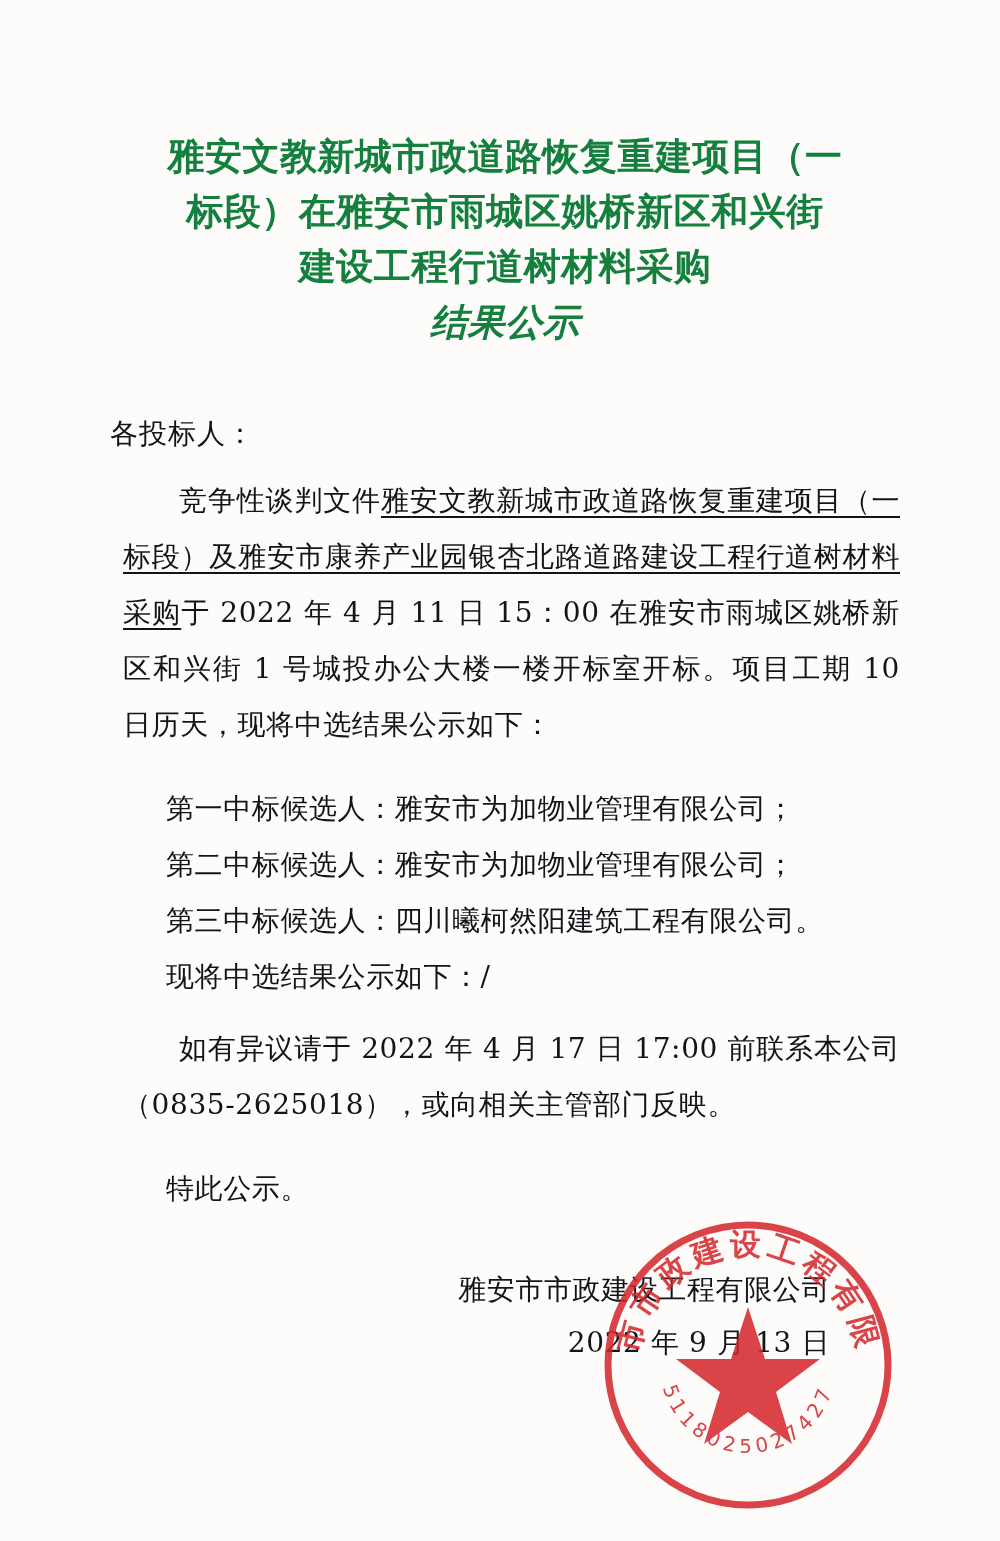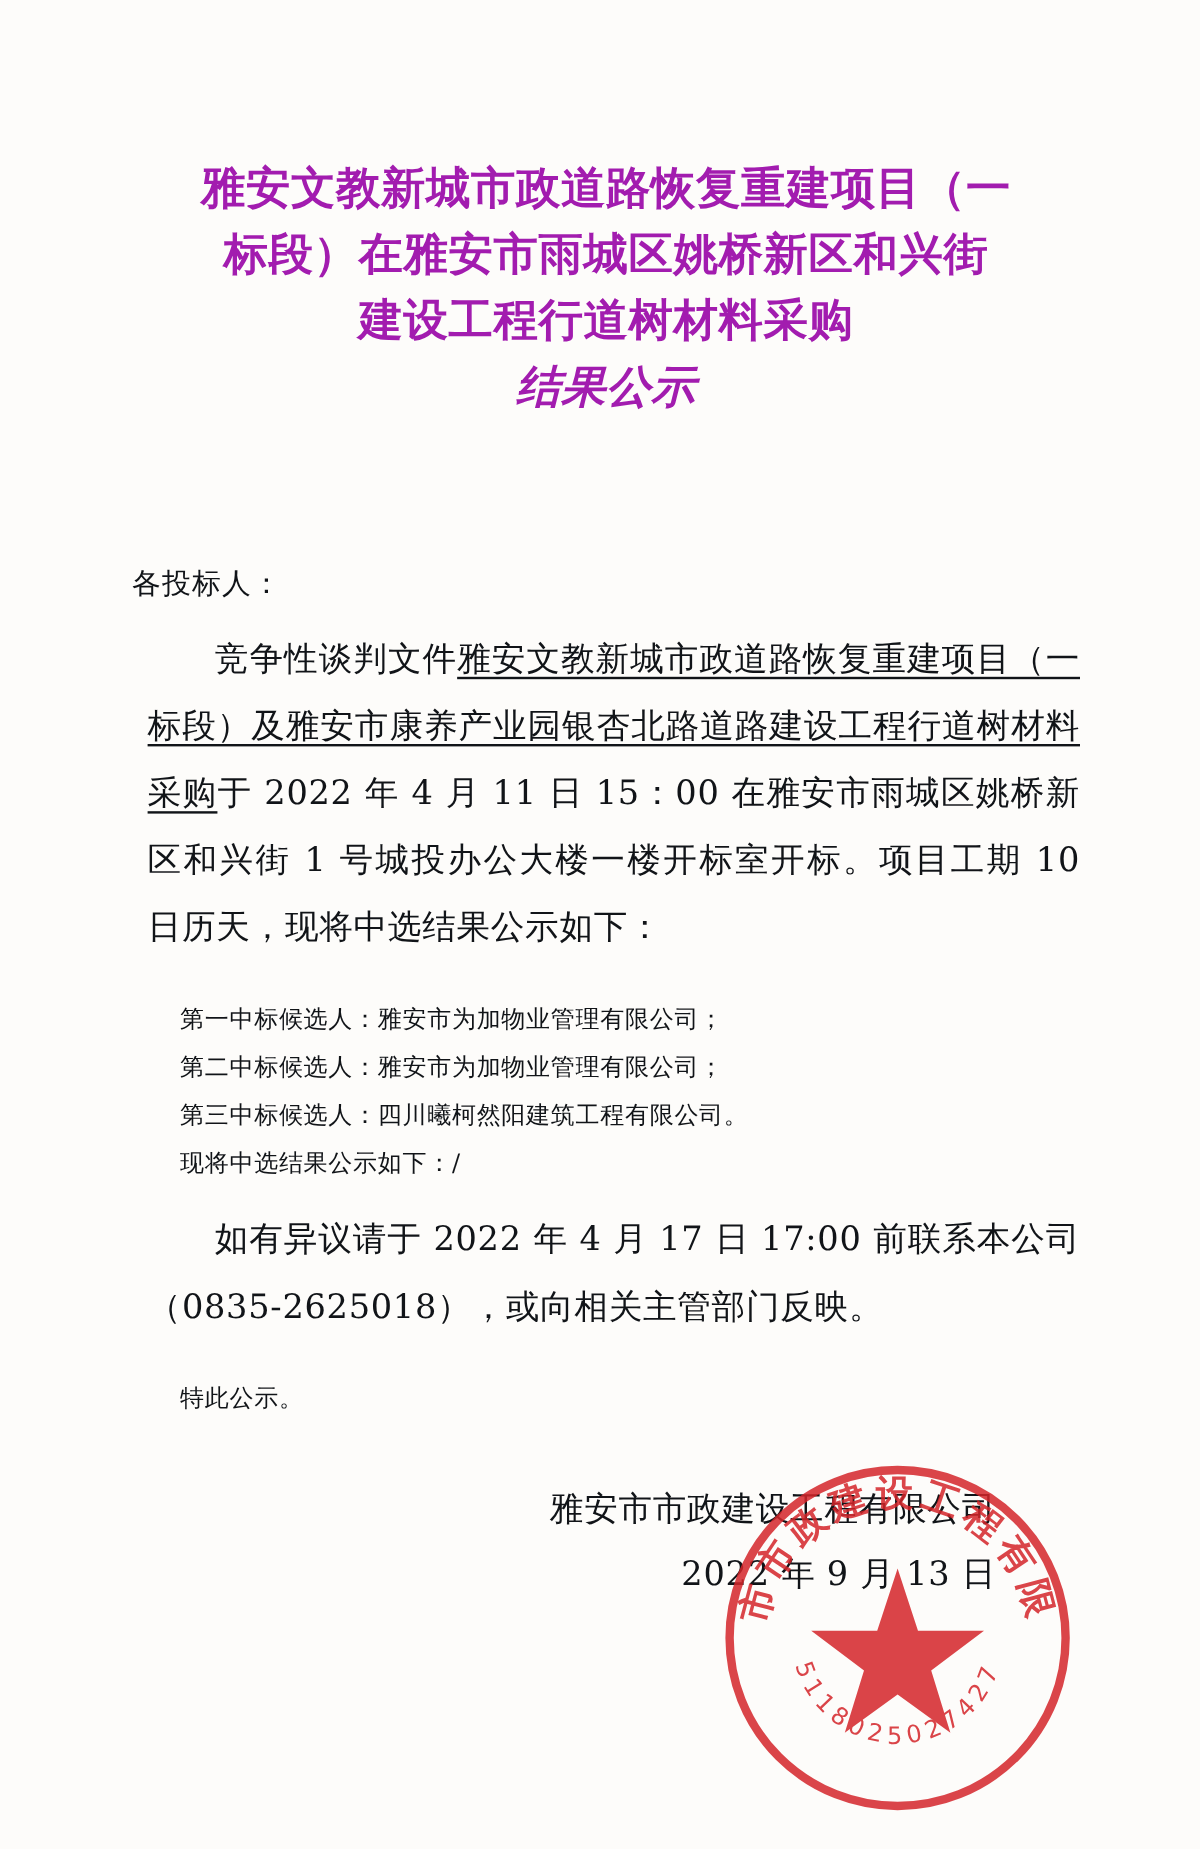--- a/index.html
+++ b/index.html
@@ -22,52 +22,52 @@
     top: 130px;
     width: 790px;
   }
   .title {
     text-align: center;
     font-family: "DejaVu Sans", "Liberation Sans", sans-serif;
     font-weight: bold;
     font-size: 37px;
     line-height: 1.48;
     letter-spacing: 0.5px;
-    color: #a21caf;
+    color: #15803d;
     margin: 0 0 0 0;
   }
   .title-line {
     display: block;
   }
   .title-line.l1 { text-indent: 0; }
   .title-line.l4 { margin-top: 2px; font-style: italic; }
 
   .salutation {
-    margin-top: 116px;
-    font-size: 24px;
+    margin-top: 61px;
+    font-size: 28px;
     line-height: 1.6;
     letter-spacing: 1px;
   }
   .para {
     font-size: 28px;
     line-height: 2.0;
     letter-spacing: 0.6px;
     margin-top: 16px;
     text-align: justify;
     margin-left: 13px;
   }
   .para.indent {
     text-indent: 2em;
   }
   .u {
     text-decoration: underline;
     text-underline-offset: 6px;
   }
   .list-item {
-    font-size: 20px;
+    font-size: 28px;
     line-height: 2.0;
     letter-spacing: 0.6px;
     text-indent: 2em;
   }
   .signature {
     margin-top: 46px;
     text-align: right;
     font-size: 28px;
     line-height: 1.9;
     letter-spacing: 0.6px;

